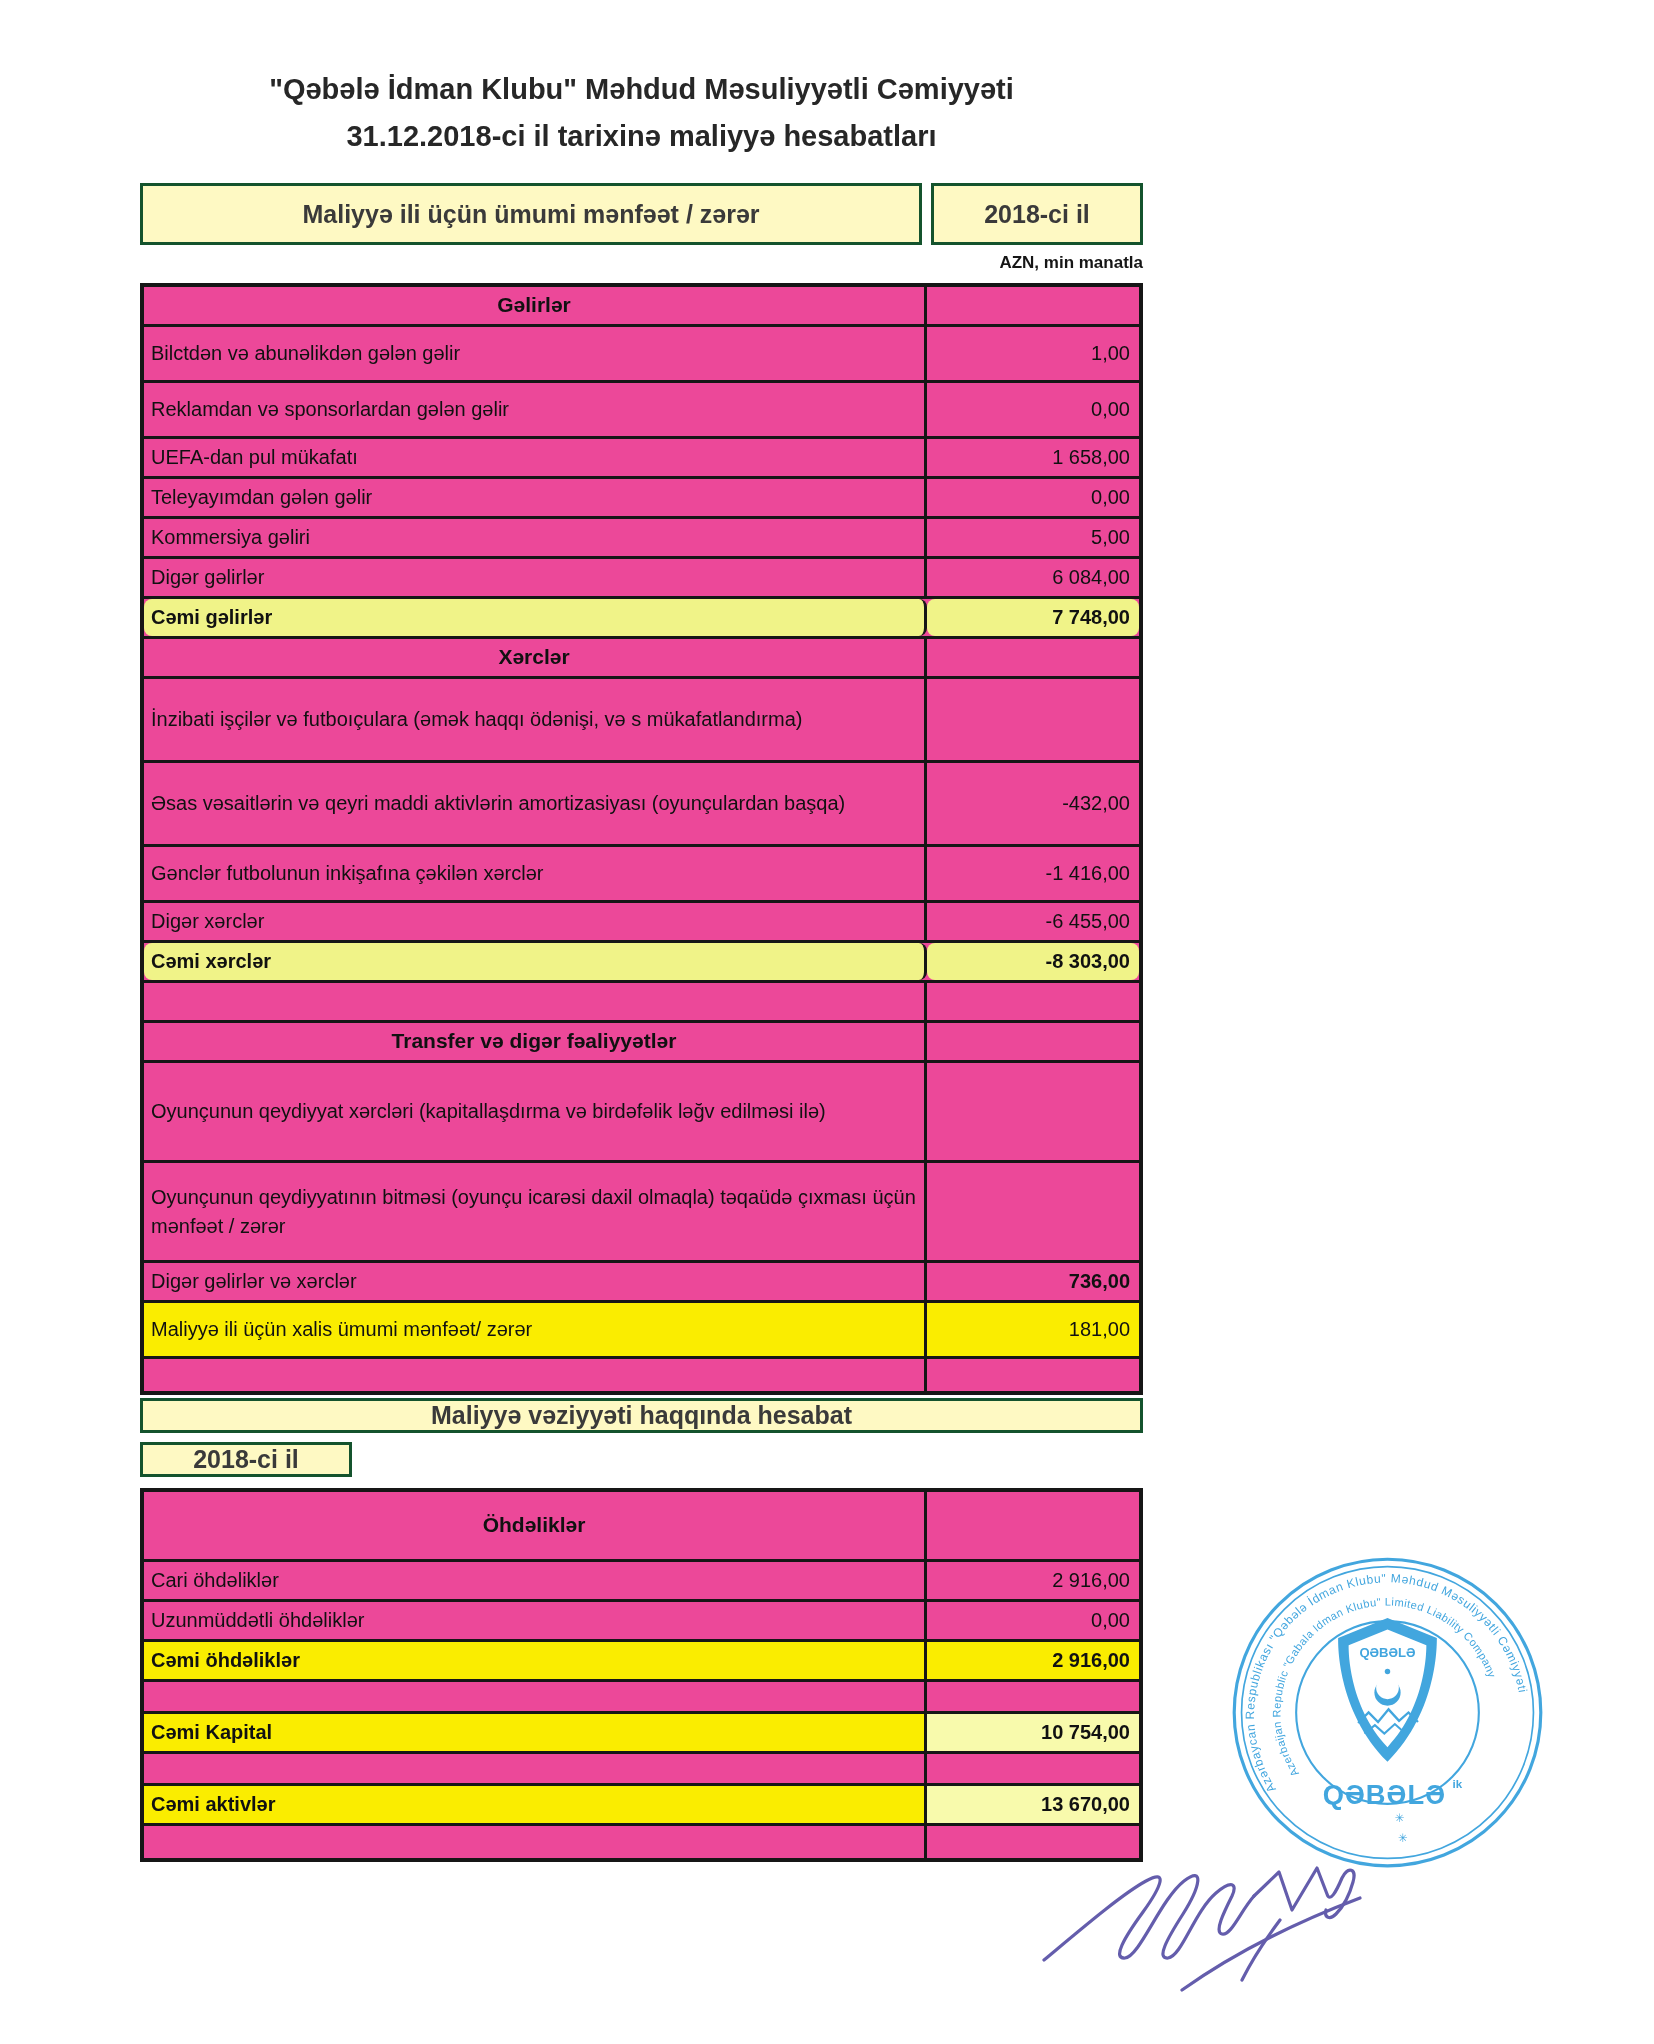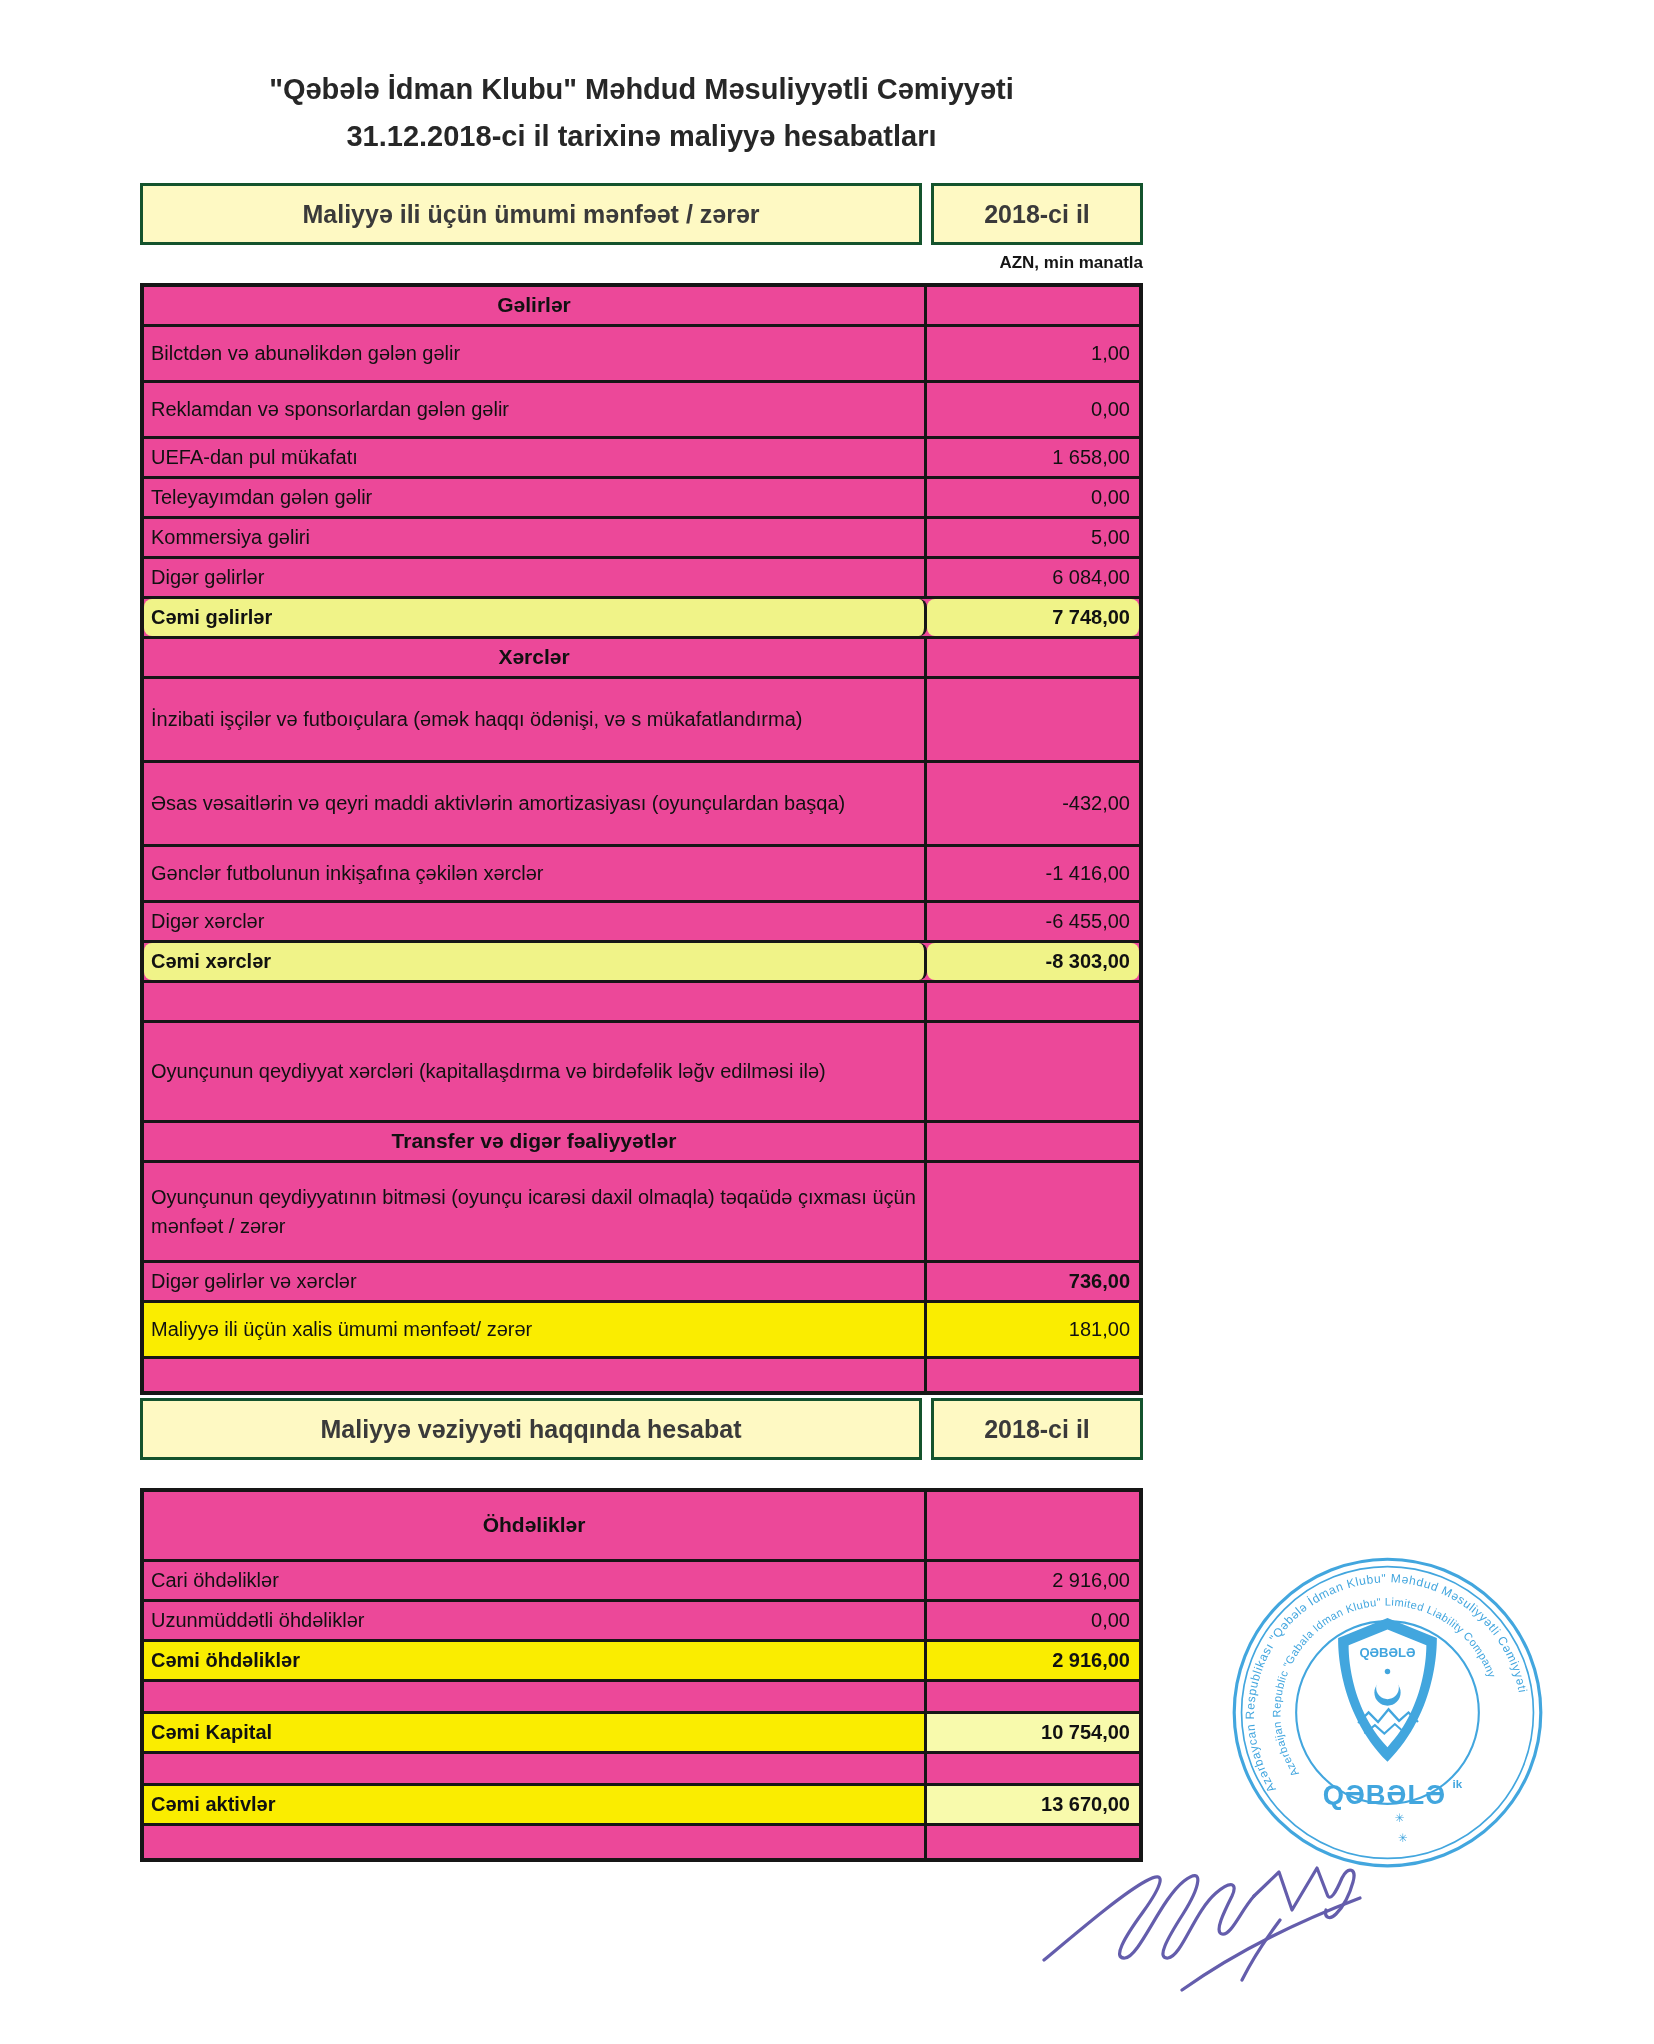--- a/index.html
+++ b/index.html
@@ -20,21 +20,21 @@
     display:flex;gap:9px;box-sizing:border-box;
   }
   .band .cell{
     background:#fef9c3;border:3px solid #14532d;box-sizing:border-box;
     display:flex;align-items:center;justify-content:center;
     font-weight:bold;color:#3a3a3a;font-size:25px;height:100%;
   }
   .band .main{flex:1;}
   .band .year{width:212px;}
   .band1{top:183px;}
-  .band2{top:1398px;}
+  .band2{top:1398px;flex-direction:column;}
 
   .note{
     position:absolute;left:140px;top:253px;width:1003px;text-align:right;
     font-weight:bold;font-size:17px;color:#161616;
   }
 
   .table{
     position:absolute;left:140px;width:1003px;box-sizing:border-box;
     border:4px solid #161616;background:#ec4899;
   }
@@ -145,26 +145,26 @@
         <div class="td value">-6 455,00</div>
       </div>
       <div class="tr k-total_pale sz-m">
         <div class="td label">Cəmi xərclər</div>
         <div class="td value">-8 303,00</div>
       </div>
       <div class="tr k-blank sz-m">
         <div class="td label"></div>
         <div class="td value"></div>
       </div>
+      <div class="tr k-section sz-m">
+        <div class="td label">Transfer və digər fəaliyyətlər</div>
+        <div class="td value"></div>
+      </div>
       <div class="tr k-item sz-xxl">
         <div class="td label">Oyunçunun  qeydiyyat xərcləri (kapitallaşdırma və birdəfəlik ləğv edilməsi ilə)</div>
-        <div class="td value"></div>
-      </div>
-      <div class="tr k-section sz-m">
-        <div class="td label">Transfer və digər fəaliyyətlər</div>
         <div class="td value"></div>
       </div>
       <div class="tr k-item sz-xxl">
         <div class="td label">Oyunçunun  qeydiyyatının  bitməsi (oyunçu icarəsi daxil olmaqla) təqaüdə çıxması üçün mənfəət / zərər</div>
         <div class="td value"></div>
       </div>
       <div class="tr k-item sz-m vbold">
         <div class="td label">Digər gəlirlər və xərclər</div>
         <div class="td value">736,00</div>
       </div>

